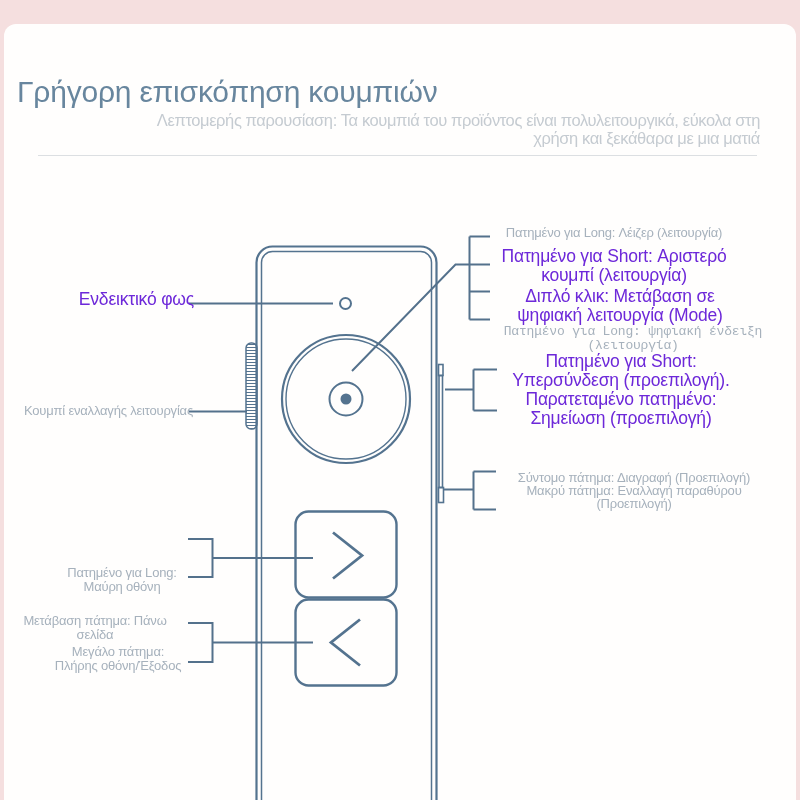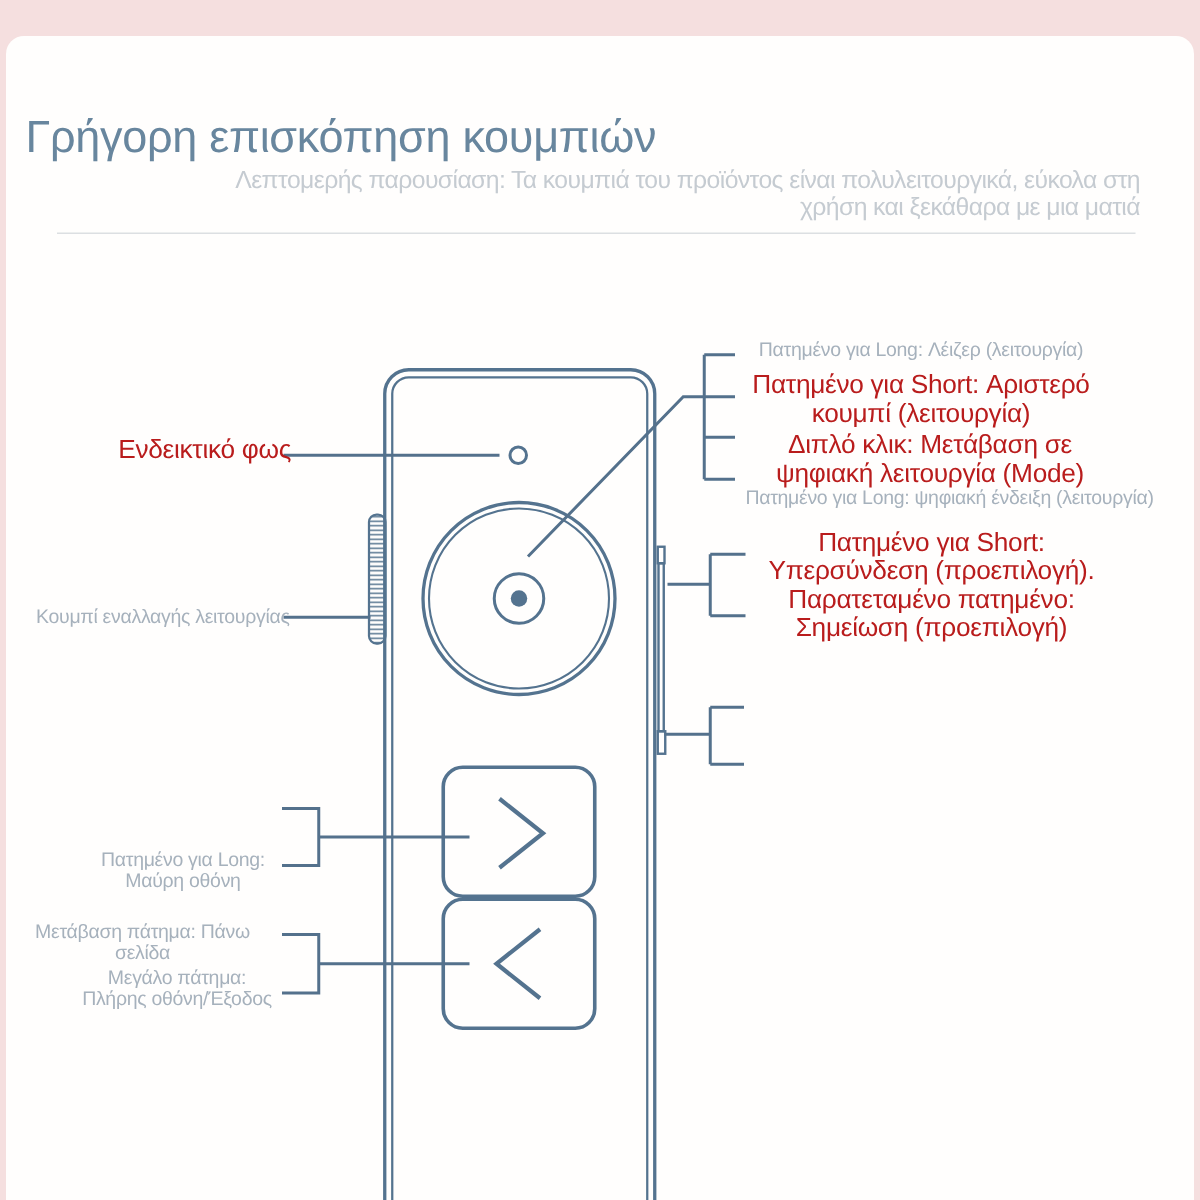--- a/index.html
+++ b/index.html
@@ -26,21 +26,21 @@
     text-align:right;font-size:16.5px;line-height:17.5px;
     color:#c5cbd1;letter-spacing:-0.4px;white-space:pre-line;
   }
   .divider{
     position:absolute;left:38px;top:139px;width:719px;height:1px;
     background:#dcdfe2;
   }
   .callout{
     position:absolute;white-space:pre-line;z-index:3;
   }
-  .lbl-lg{font-size:17.5px;line-height:19px;color:#b91c1c;letter-spacing:-0.2px;}
+  .lbl-lg{font-size:17.5px;line-height:19px;color:#6d28d9;letter-spacing:-0.2px;}
   .lbl-sm{font-size:13px;line-height:14px;color:#a6b1bc;letter-spacing:-0.2px;}
   .ctr{text-align:center;}
   .rgt{text-align:right;padding-left:13px;}
 </style>
 </head>
 <body>
 
 <div id="stage">
   <div id="card"></div>
 
@@ -93,18 +93,21 @@
 Μαύρη οθόνη</div>
   <div class="callout lbl-sm ctr" style="left:4px;top:598px;width:182px;">Μετάβαση πάτημα: Πάνω σελίδα</div>
   <div class="callout lbl-sm ctr" style="left:28px;top:629px;width:180px;">Μεγάλο πάτημα:
 Πλήρης οθόνη/Έξοδος</div>
 
   <div class="callout lbl-sm ctr" style="left:474px;top:210px;width:280px;">Πατημένο για Long: Λέιζερ (λειτουργία)</div>
   <div class="callout lbl-lg ctr" style="left:474px;top:231px;width:280px;">Πατημένο για Short: Αριστερό
 κουμπί (λειτουργία)</div>
   <div class="callout lbl-lg ctr" style="left:480px;top:271px;width:280px;">Διπλό κλικ: Μετάβαση σε
 ψηφιακή λειτουργία (Mode)</div>
-  <div class="callout lbl-sm ctr" style="left:492px;top:309px;width:282px;">Πατημένο για Long: ψηφιακή ένδειξη (λειτουργία)</div>
+  <div class="callout lbl-sm ctr" style="left:492px;top:309px;width:282px;font-family:Liberation Mono, monospace;">Πατημένο για Long: ψηφιακή ένδειξη (λειτουργία)</div>
   <div class="callout lbl-lg ctr" style="left:481px;top:336px;width:280px;">Πατημένο για Short:
 Υπερσύνδεση (προεπιλογή).
 Παρατεταμένο πατημένο:
 Σημείωση (προεπιλογή)</div>
+  <div class="callout lbl-sm ctr" style="left:493px;top:455px;width:282px;line-height:13px;">Σύντομο πάτημα: Διαγραφή (Προεπιλογή)
+Μακρύ πάτημα: Εναλλαγή παραθύρου
+(Προεπιλογή)</div>
 </div>
 
 </body></html>

